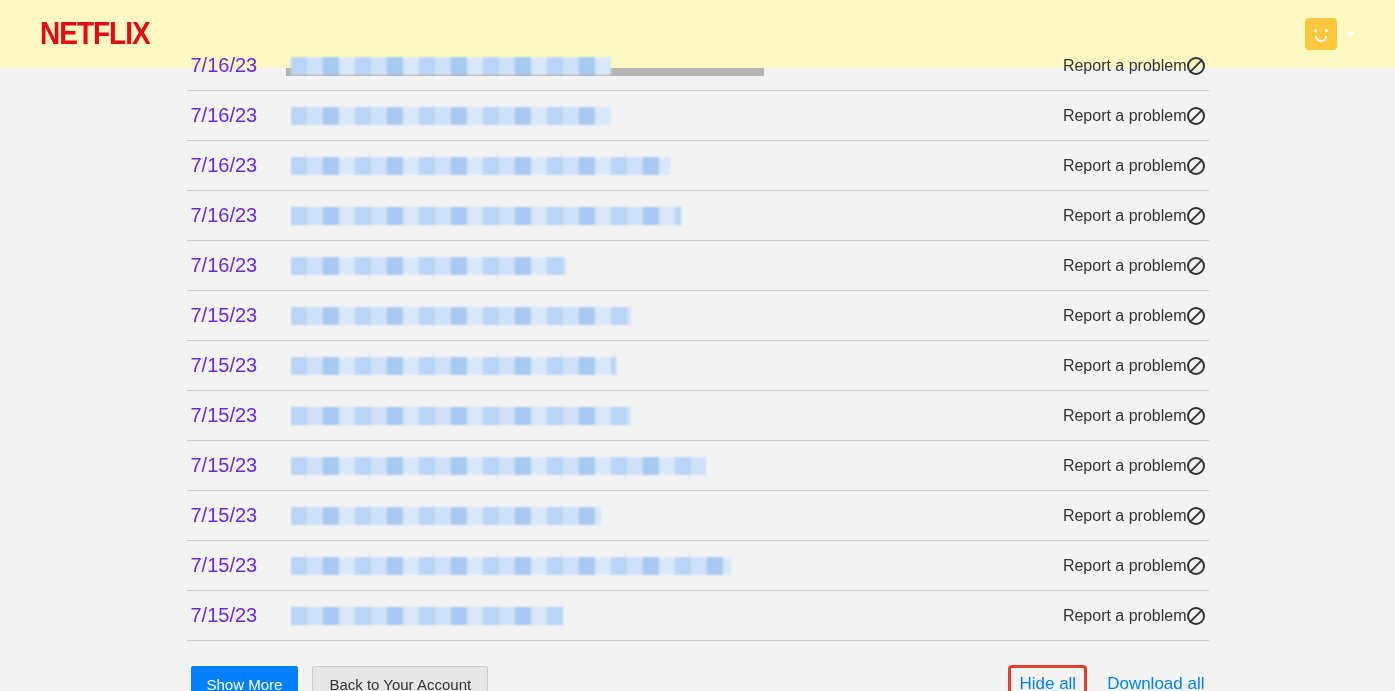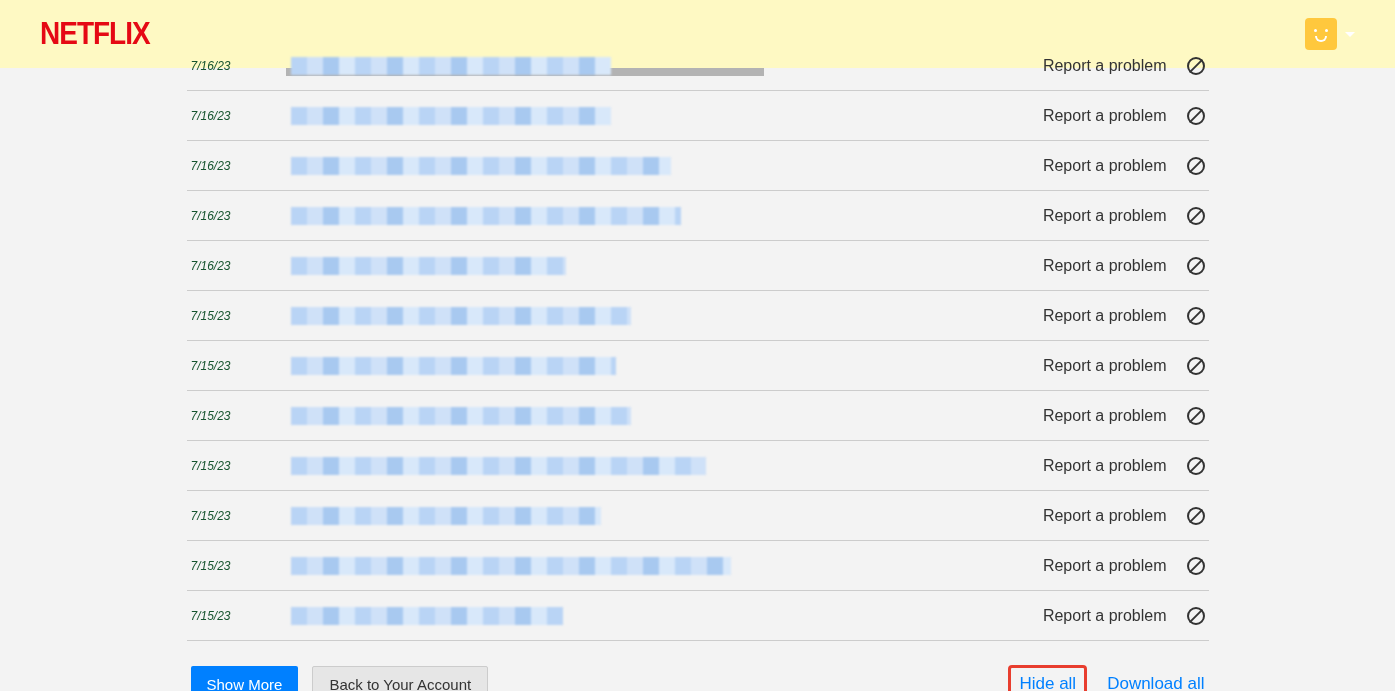--- a/index.html
+++ b/index.html
@@ -89,23 +89,22 @@
       height: 50px;
       border-bottom: 1px solid #ccc;
       padding: 0 4px 0 4px;
     }
     .activity-row.first-hidden {
       position: relative;
       margin-top: -27px;
     }
     .date-col {
       width: 100px;
-      font-size: 12px;
-      color: #14532d;
-      font-style: italic;
+      font-size: 20px;
+      color: #6d28d9;
     }
     .title-col {
       flex: 1;
       position: relative;
       height: 100%;
       display: flex;
       align-items: center;
     }
     .blur-block {
       height: 18px;
@@ -118,21 +117,20 @@
         #a8c9f0 32px,
         #a8c9f0 48px,
         #d8e8fa 48px,
         #d8e8fa 64px
       );
       filter: blur(1px);
     }
     .report-col {
       display: flex;
       align-items: center;
-      gap: 20px;
       font-size: 16px;
       color: #333;
     }
     .report-link {
       cursor: pointer;
     }
     .prohibit-icon {
       width: 18px;
       height: 18px;
       border: 2px solid #333;

